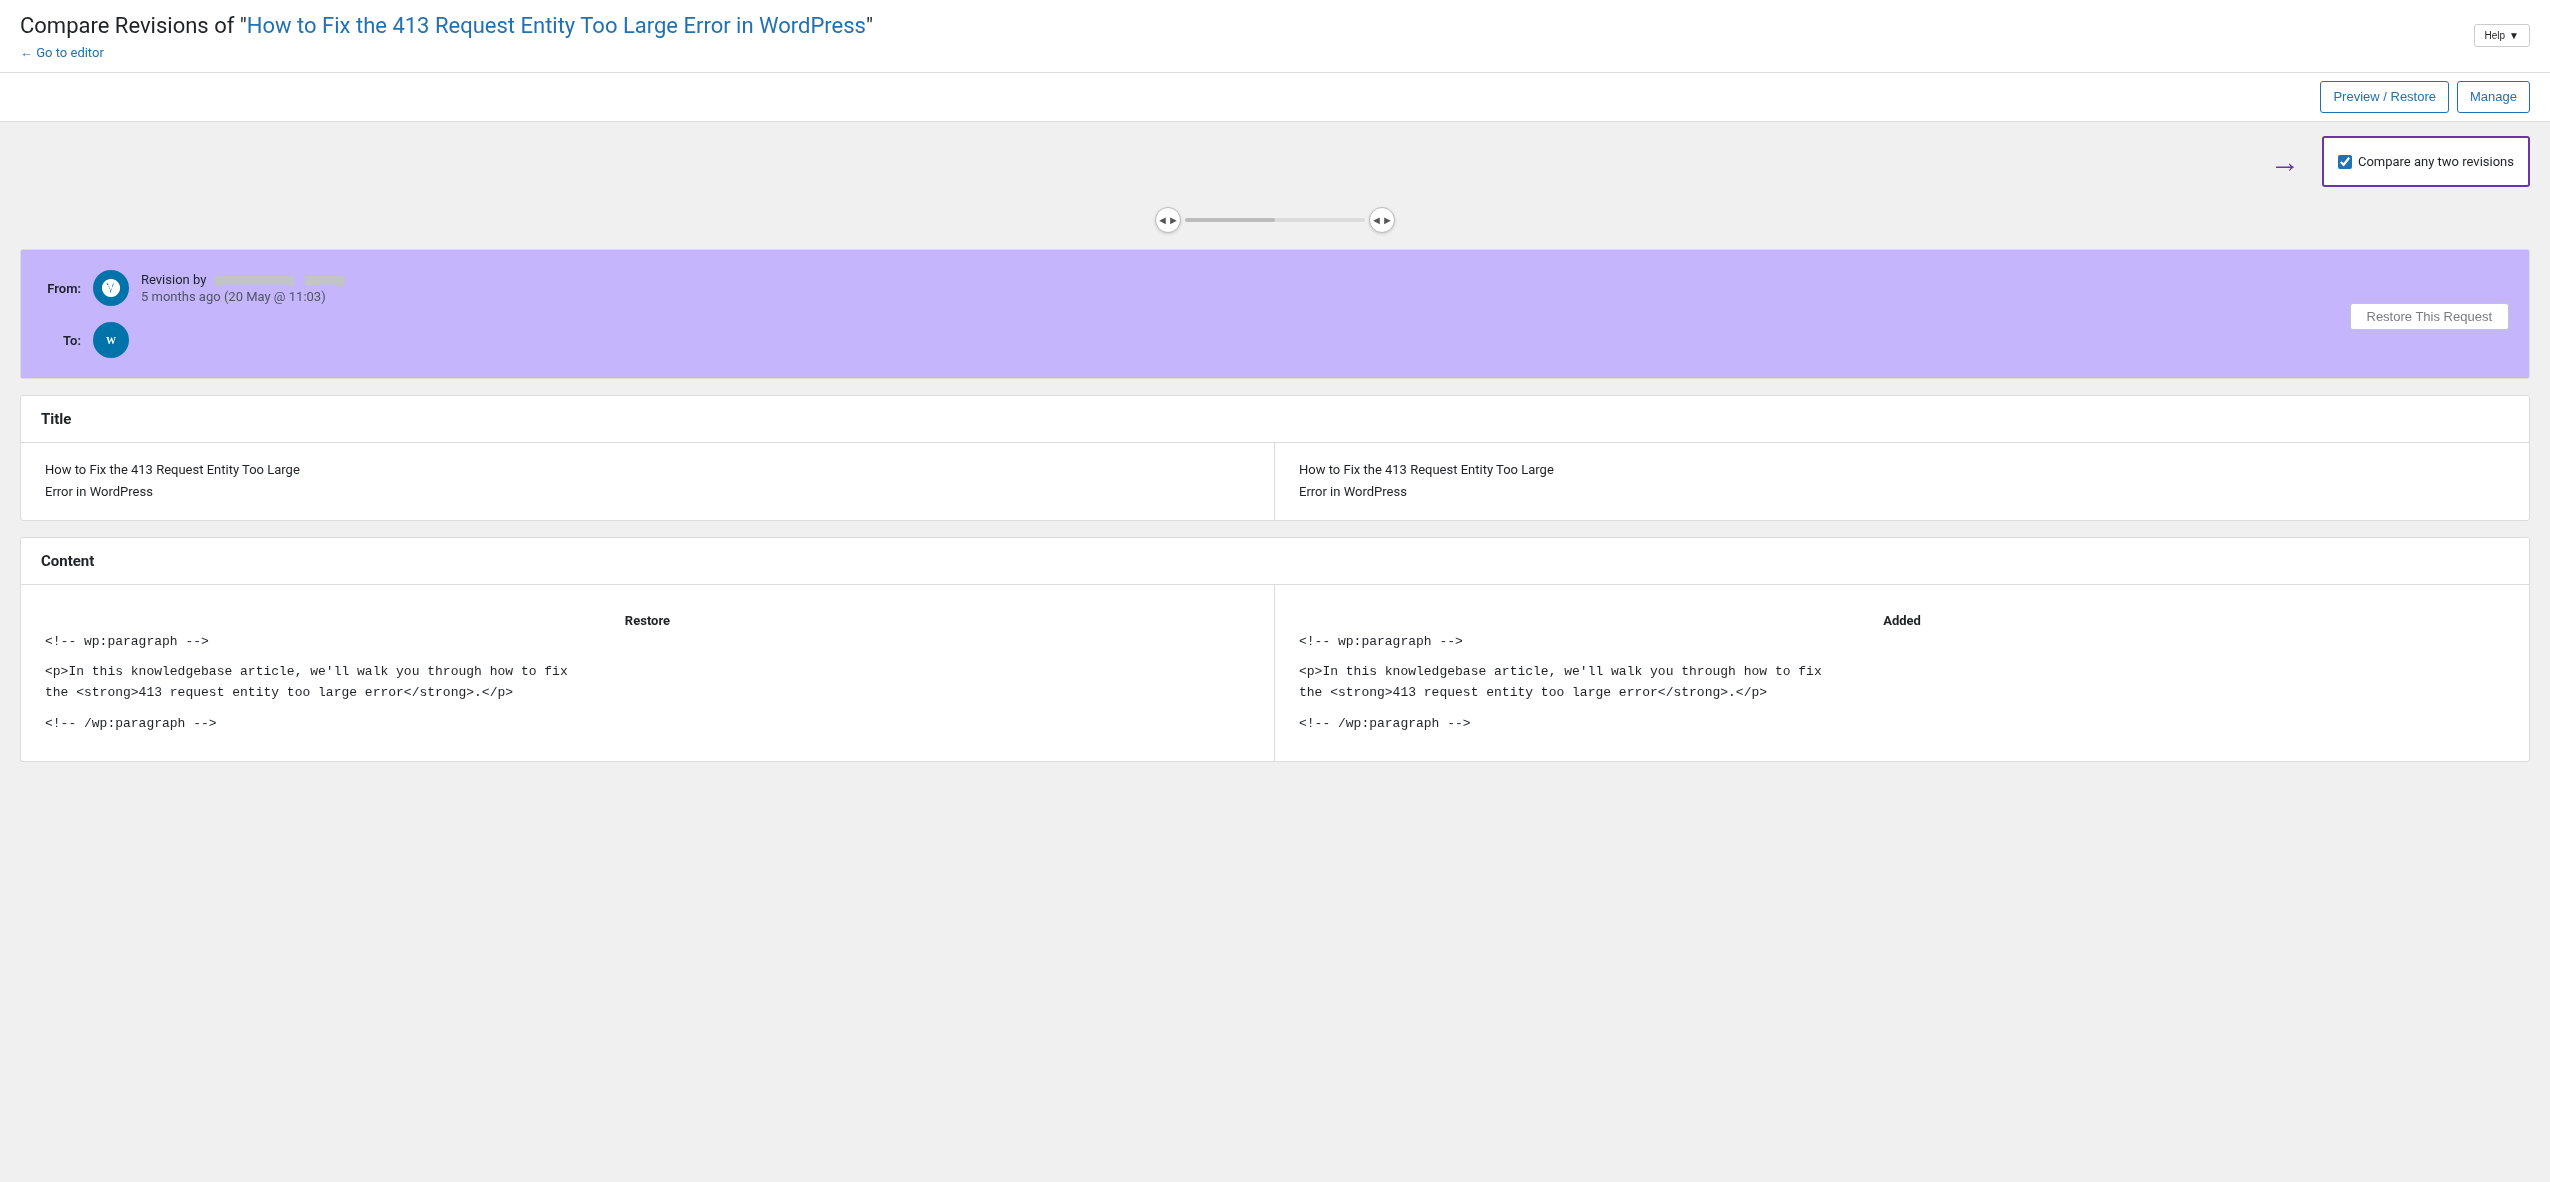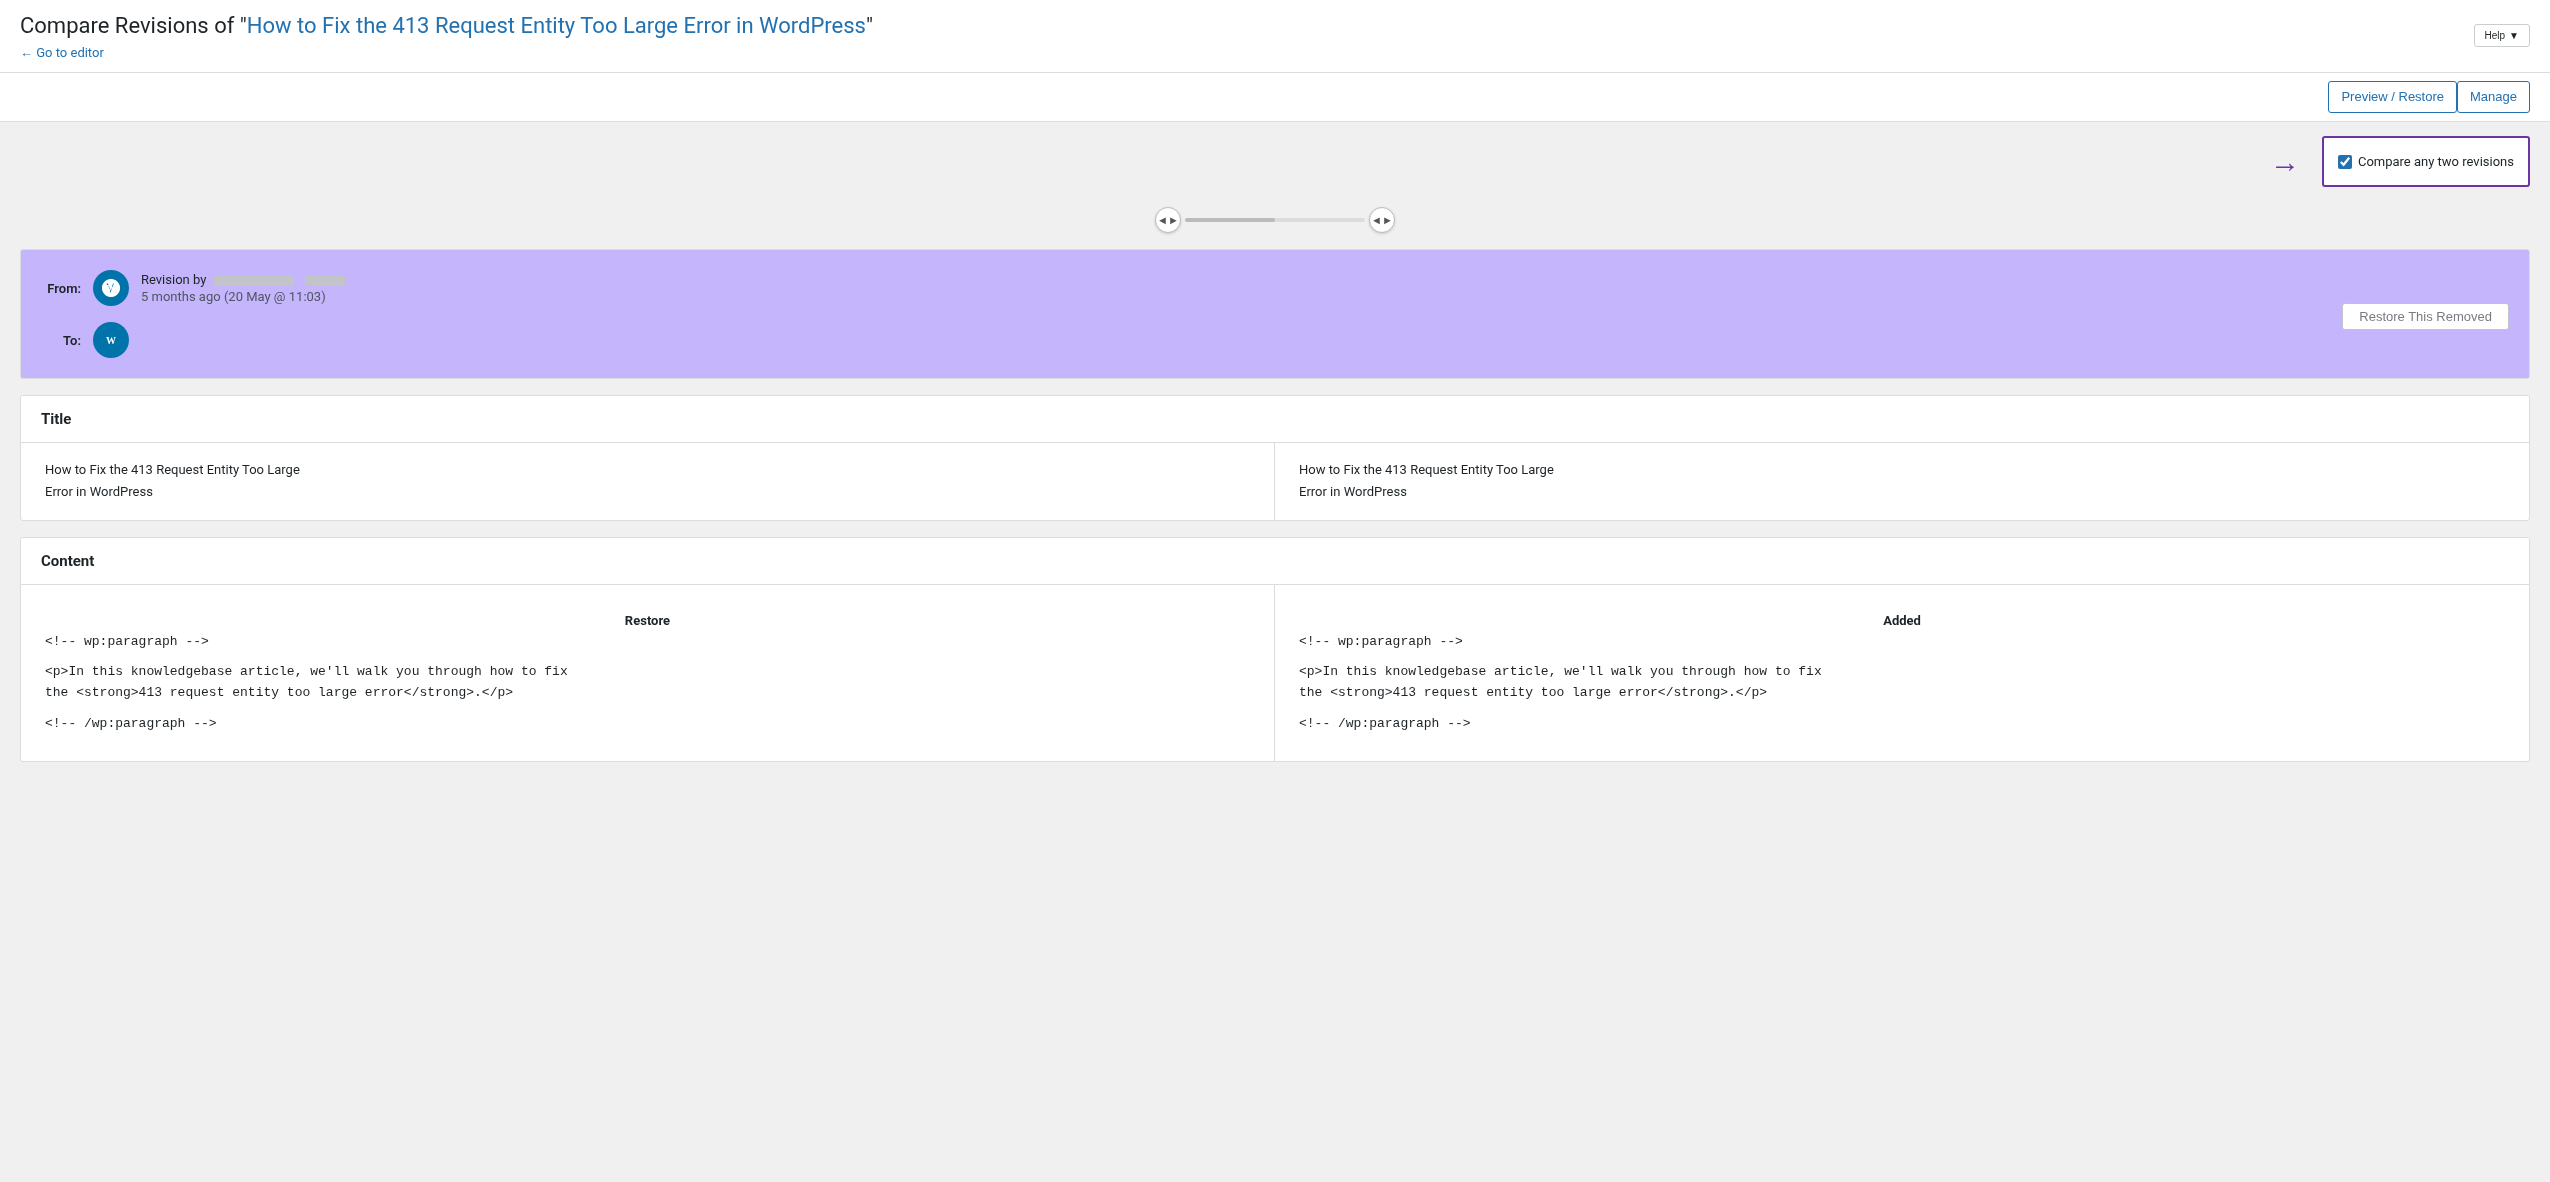--- a/index.html
+++ b/index.html
@@ -276,21 +276,21 @@
   <div class="top-bar-right">
     <button class="help-btn">
       <span>Help</span>
       <span>▼</span>
     </button>
   </div>
 </div>
 
 <div style="background:#fff; padding:8px 20px; display:flex; align-items:center; justify-content:space-between; border-bottom:1px solid #dcdcde;">
   <div style="flex:1;"></div>
-  <div style="display:flex; align-items:center; gap:0;">
+  <div style="display:flex; align-items:center; gap:8px;">
     <button class="btn">Preview / Restore</button>
     <button class="btn">Manage</button>
   </div>
 </div>
 
 <div style="display:flex; justify-content:flex-end; padding:14px 20px 4px 20px; align-items:center;">
   <div style="position:relative; display:inline-flex; align-items:center;">
     <span class="compare-arrow" style="position:absolute; left:-52px; top:50%; transform:translateY(-50%); color:#6b35a8; font-size:30px; font-weight:bold;">→</span>
     <label class="compare-checkbox-container">
       <input type="checkbox" checked="" style="">
@@ -338,21 +338,21 @@
         <div class="wp-icon">
           <svg viewBox="0 0 20 20" xmlns="http://www.w3.org/2000/svg">
             <text x="10" y="14" text-anchor="middle" fill="#fff" font-size="10" font-family="serif" font-weight="bold">W</text>
           </svg>
         </div>
         <div class="revision-info">
         </div>
       </div>
     </div>
     <div class="restore-btn-row" style="align-self:center; padding-left:20px;">
-      <button class="restore-btn">Restore This Removed</button>
+      <button class="restore-btn">Restore This Request</button>
     </div>
   </div>
 </div>
 
 <div class="main-content">
 
   <div class="diff-section">
     <div class="diff-section-title">Title</div>
     <div class="diff-columns">
       <div class="diff-col diff-col-left">

